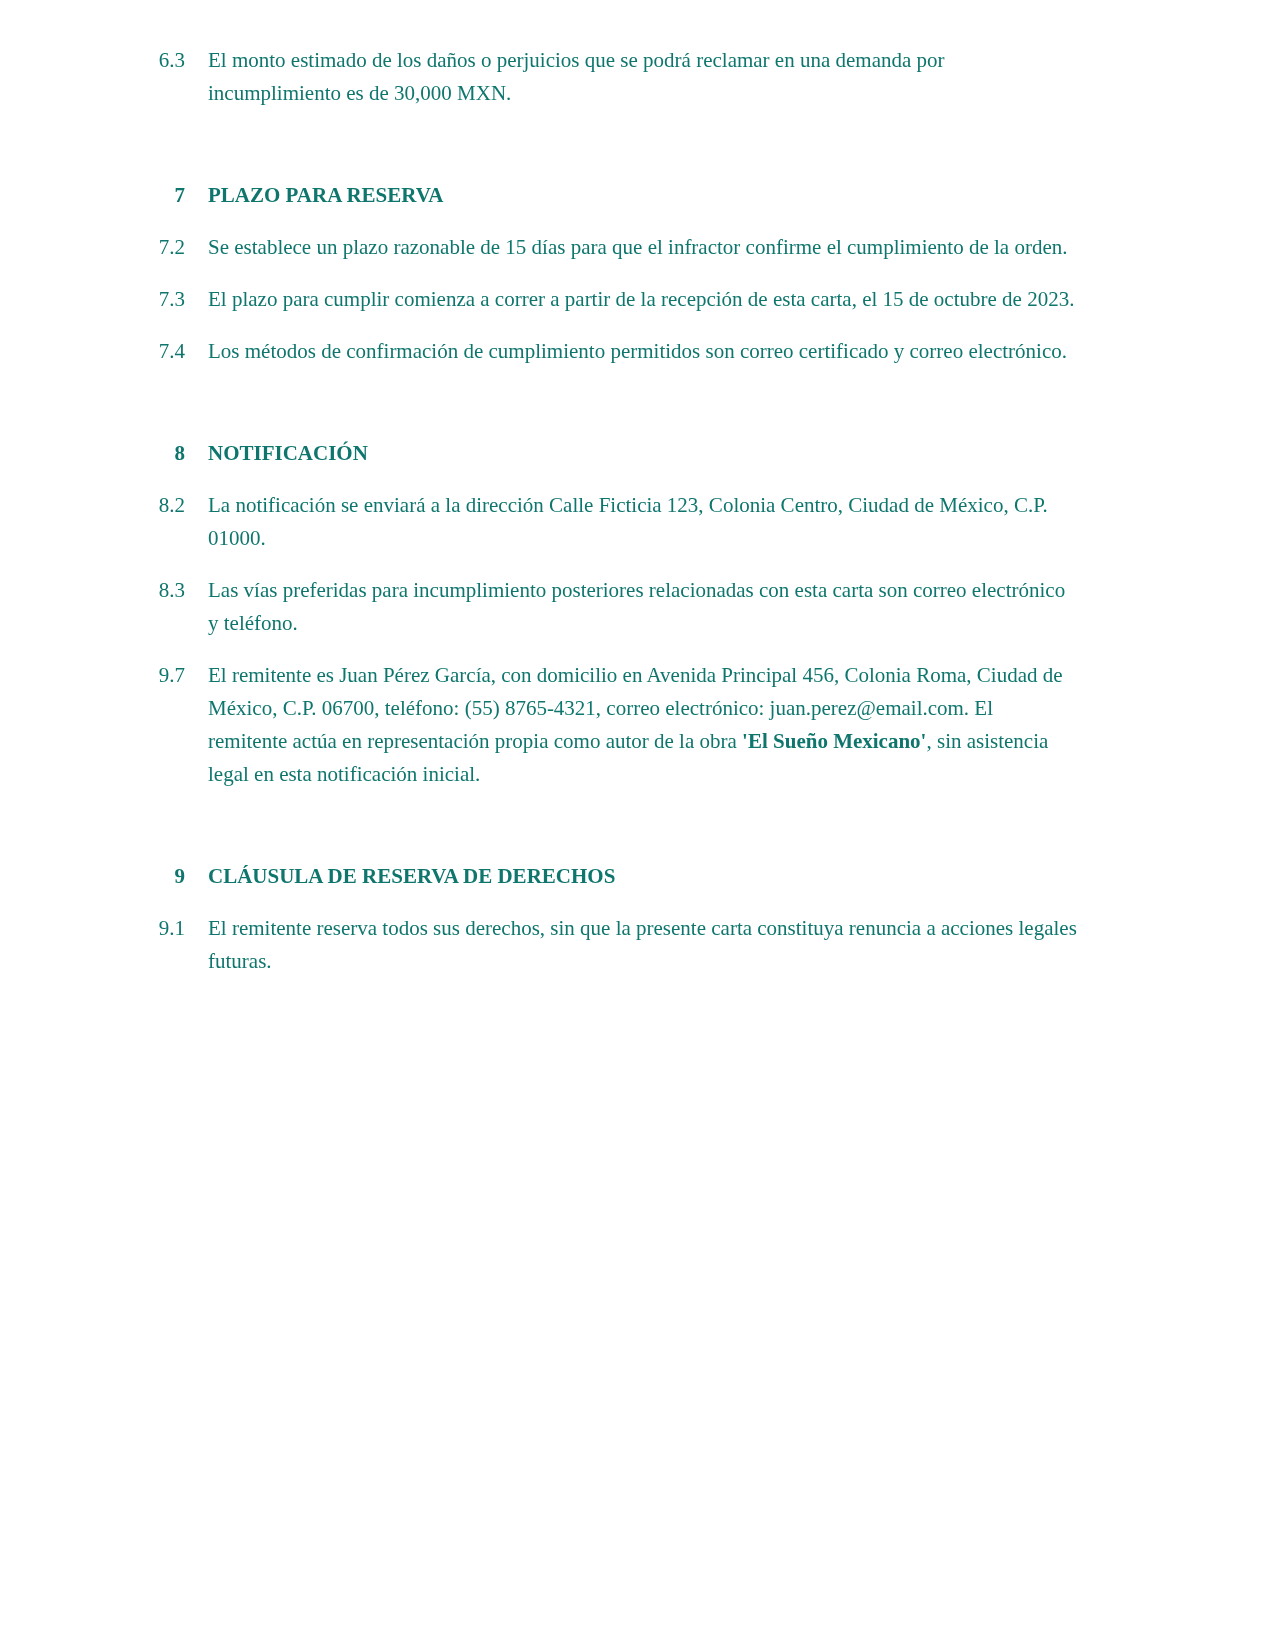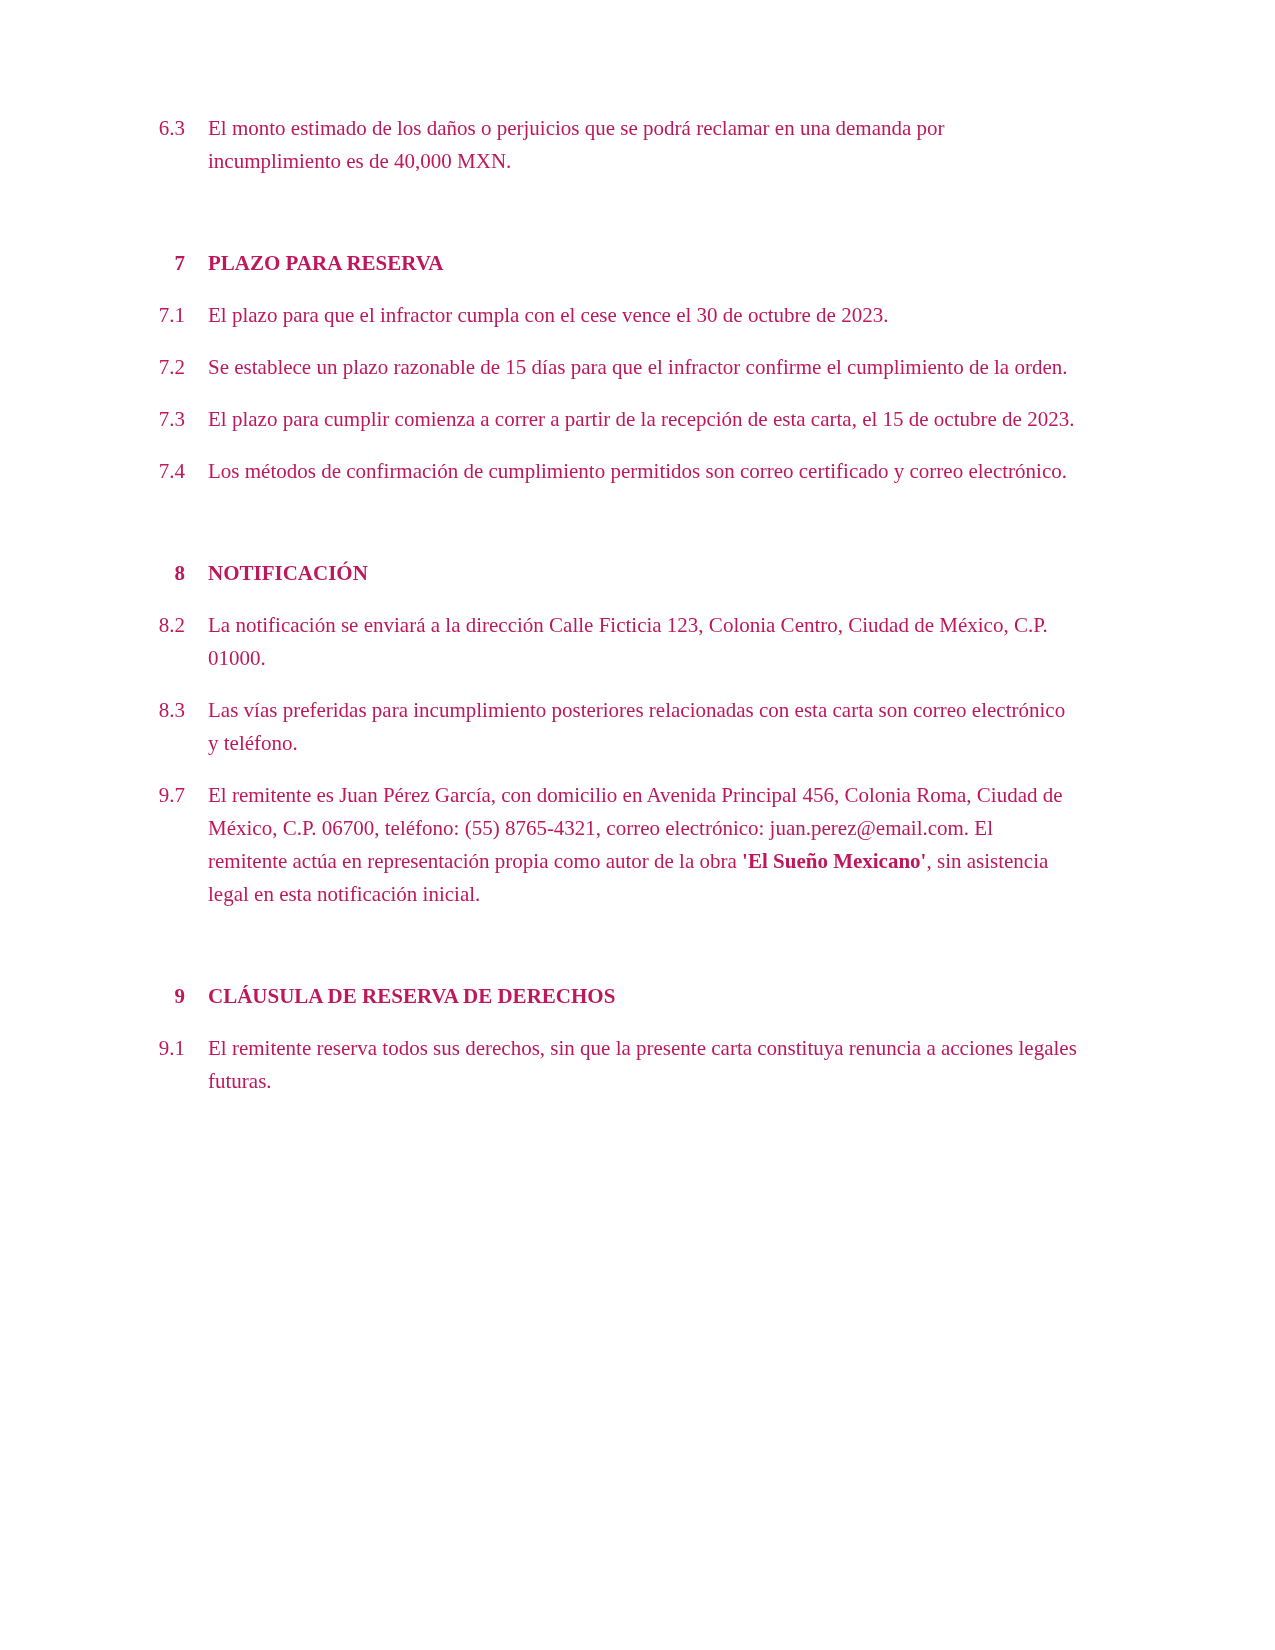--- a/index.html
+++ b/index.html
@@ -10,25 +10,25 @@
   .page {
     position: relative;
     width: 1275px;
     height: 1650px;
     background: #ffffff;
     overflow: hidden;
     box-sizing: border-box;
   }
   .doc {
     box-sizing: border-box;
-    padding: 112px 198px 0 135px;
+    padding: 44px 198px 0 135px;
     font-family: "Liberation Serif", serif;
     font-size: 21px;
     line-height: 33px;
-    color: #be185d;
+    color: #0f766e;
   }
   .row {
     display: flex;
     align-items: baseline;
     margin-bottom: 19px;
   }
   .num {
     flex: 0 0 50px;
     width: 50px;
     text-align: right;
@@ -49,30 +49,26 @@
   }
 </style>
 </head>
 <body>
 
 <div class="page">
   <div class="doc">
 
     <div class="row">
       <div class="num">6.3</div>
-      <div class="txt">El monto estimado de los daños o perjuicios que se podrá reclamar en una demanda por incumplimiento es de 40,000 MXN.</div>
+      <div class="txt">El monto estimado de los daños o perjuicios que se podrá reclamar en una demanda por incumplimiento es de 30,000 MXN.</div>
     </div>
 
     <div class="row heading">
       <div class="num">7</div>
       <div class="txt">PLAZO PARA RESERVA</div>
-    </div>
-    <div class="row">
-      <div class="num">7.1</div>
-      <div class="txt">El plazo para que el infractor cumpla con el cese vence el 30 de octubre de 2023.</div>
     </div>
     <div class="row">
       <div class="num">7.2</div>
       <div class="txt">Se establece un plazo razonable de 15 días para que el infractor confirme el cumplimiento de la orden.</div>
     </div>
     <div class="row">
       <div class="num">7.3</div>
       <div class="txt">El plazo para cumplir comienza a correr a partir de la recepción de esta carta, el 15 de octubre de 2023.</div>
     </div>
     <div class="row">

